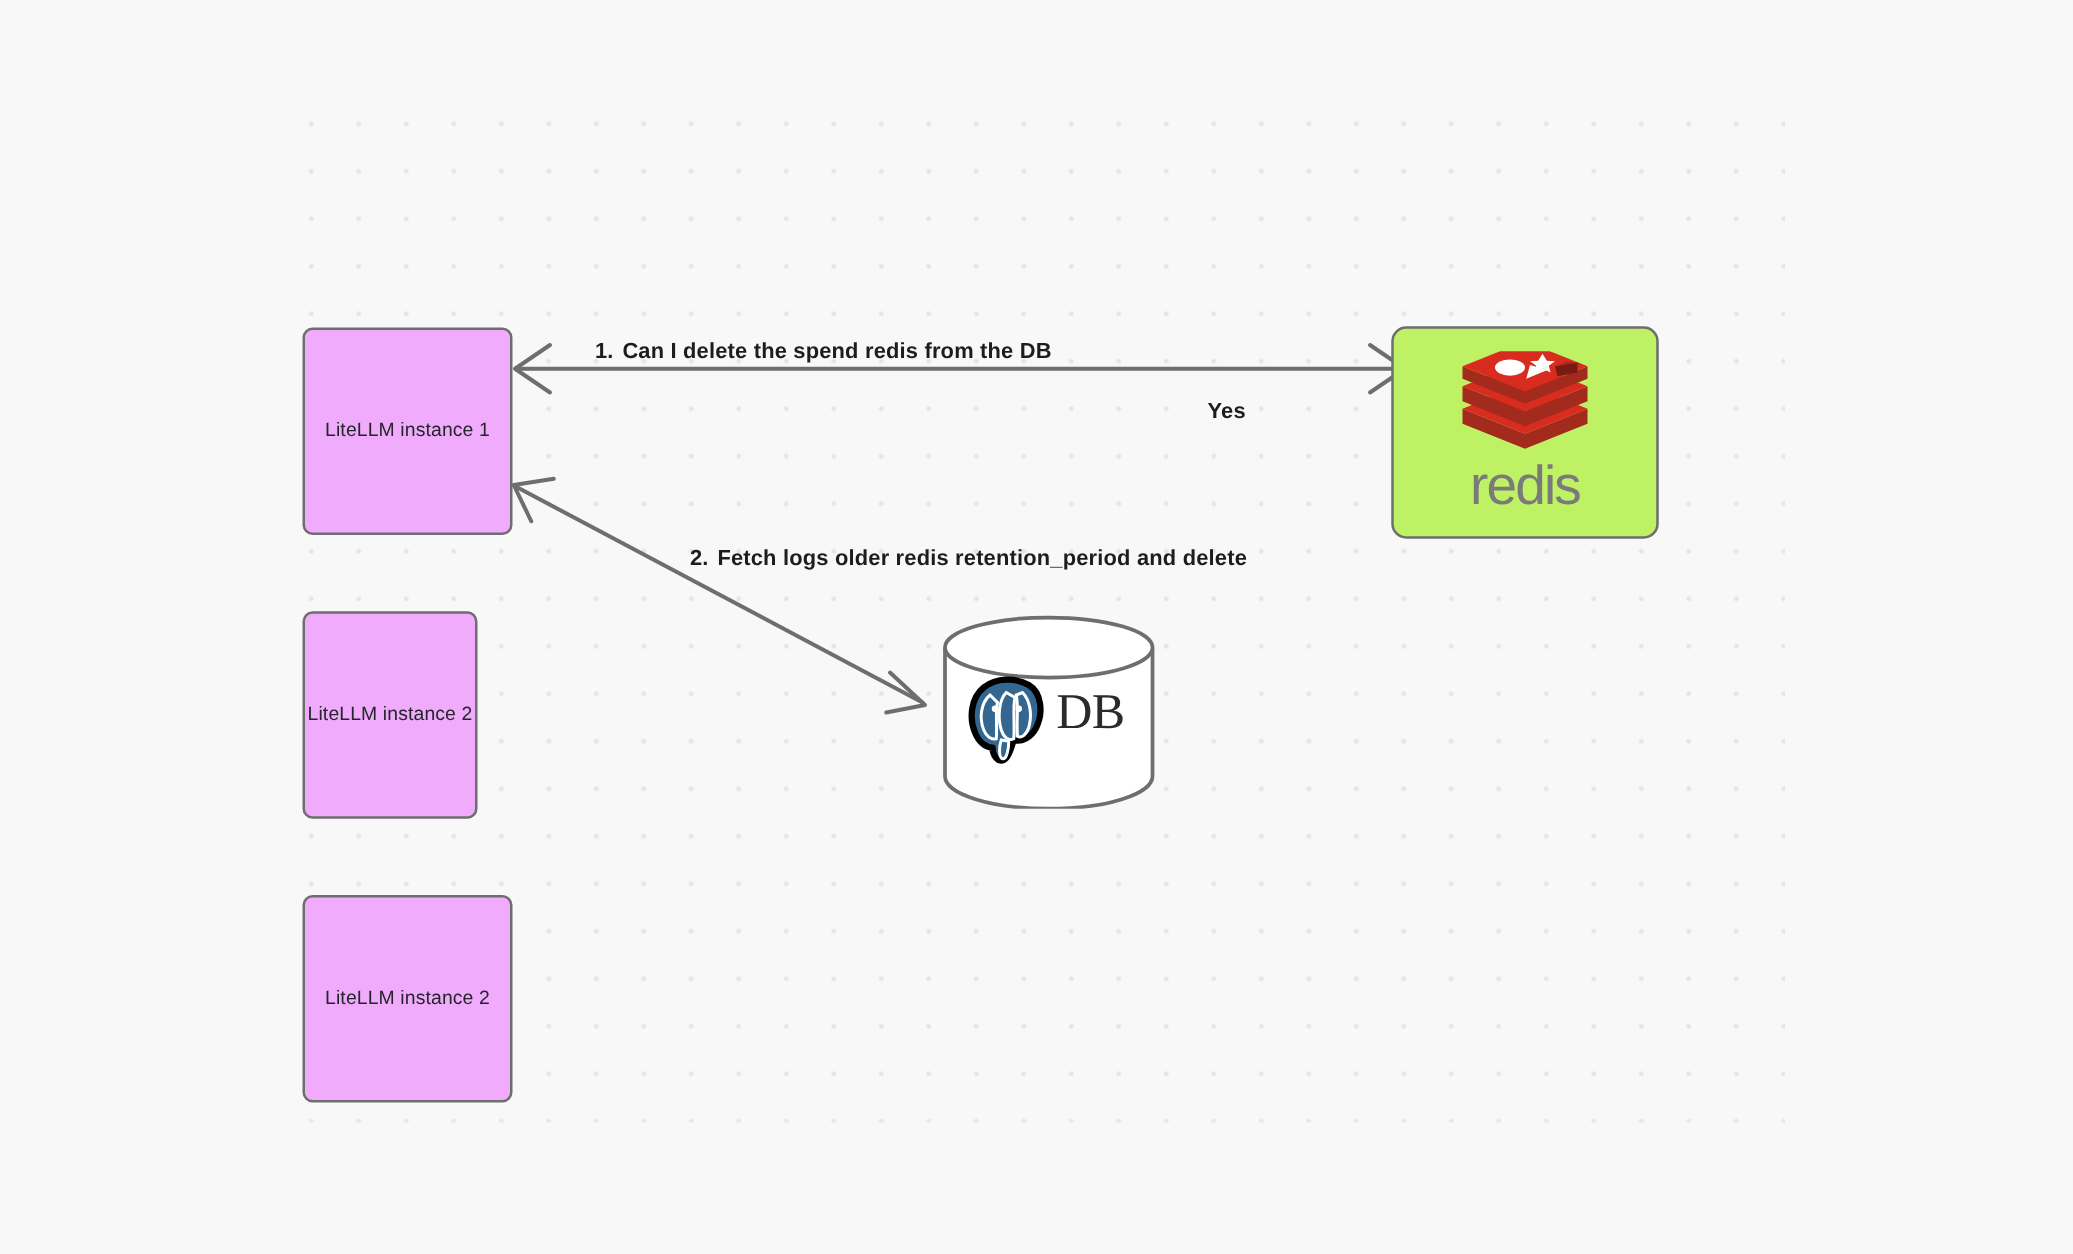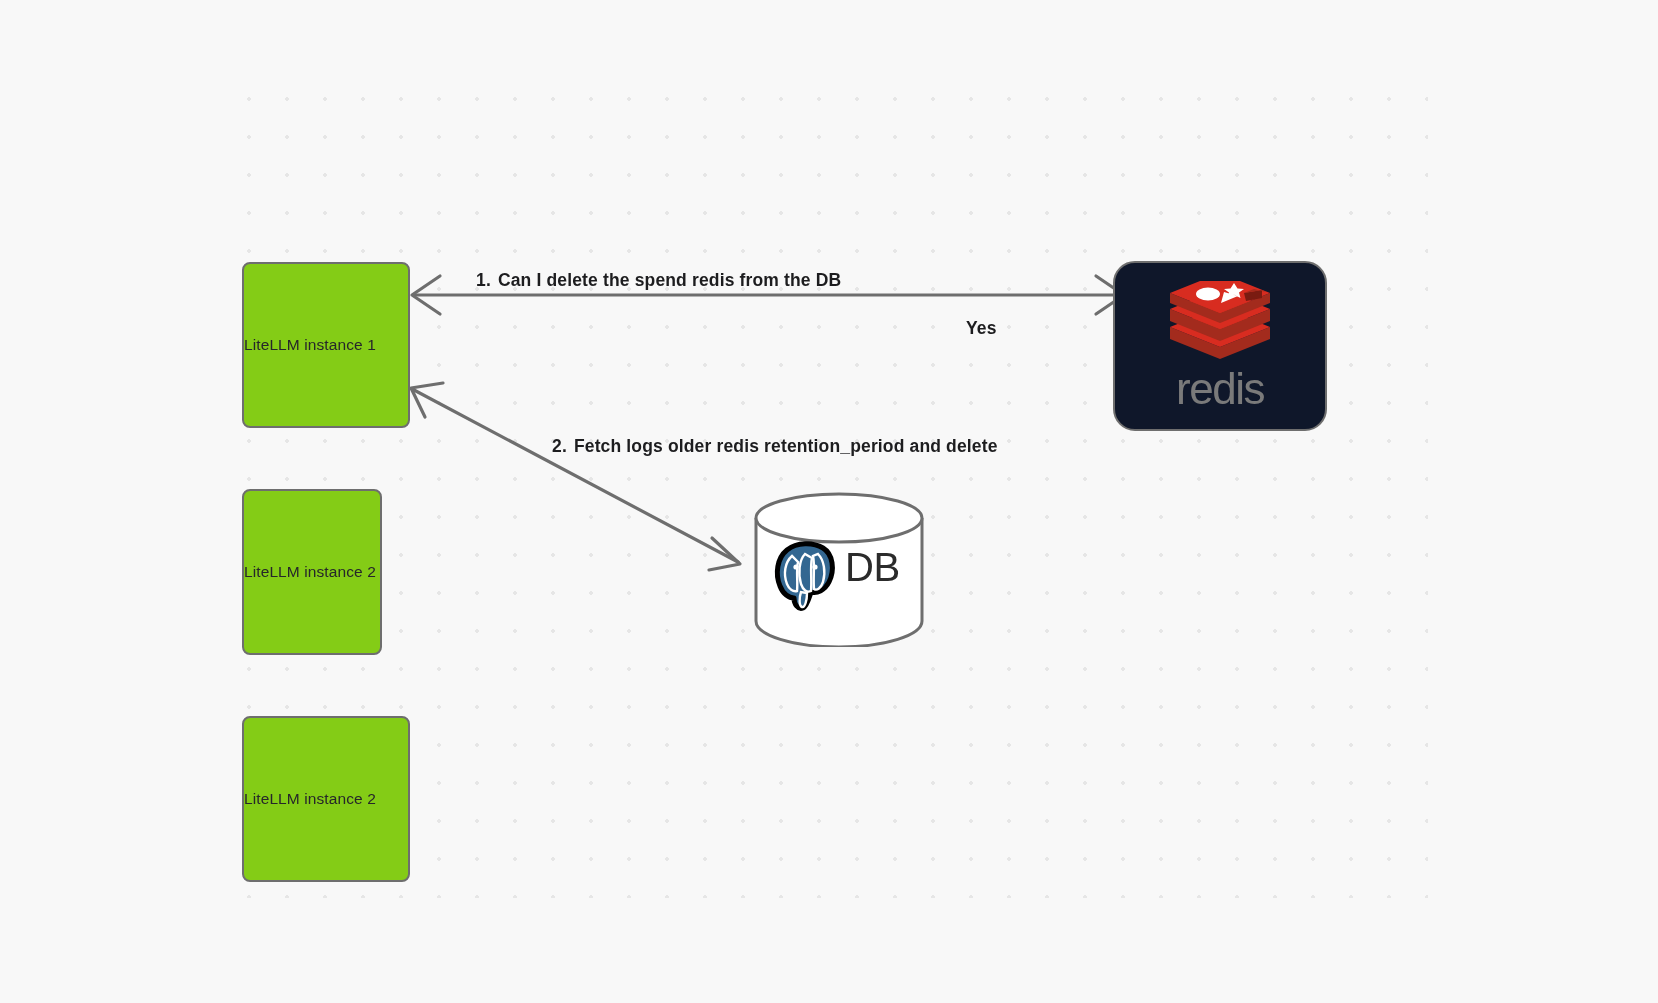--- a/index.html
+++ b/index.html
@@ -28,44 +28,44 @@
   }
   #edges {
     position: absolute;
     left: 0; top: 0;
     width: 1658px;
     height: 1003px;
     pointer-events: none;
   }
   .node-box {
     position: absolute;
-    background: #84cc16;
+    background: #f0abfc;
     border: 2.5px solid #6e6e6e;
     border-radius: 8px;
     box-sizing: border-box;
     display: flex;
     align-items: center;
-    justify-content: flex-start;
+    justify-content: center;
   }
   .node-label {
     font-size: 15.5px;
     color: #26262a;
     font-family: "Liberation Sans", sans-serif;
     letter-spacing: 0.1px;
     white-space: nowrap;
   }
   #redis-node {
     position: absolute;
     left: 1113px;
     top: 261px;
     width: 214px;
     height: 170px;
-    background: #0f172a;
+    background: #bef264;
     border: 2.5px solid #6e6e6e;
-    border-radius: 22px;
+    border-radius: 12px;
     box-sizing: border-box;
     display: flex;
     flex-direction: column;
     align-items: center;
     justify-content: center;
   }
   #db-node {
     position: absolute;
     left: 753px;
     top: 492px;
@@ -82,21 +82,21 @@
     letter-spacing: 0.15px;
   }
   .edge-label .num { margin-right: 7px; }
   #label-1 { left: 476px; top: 270px; }
   #label-yes { left: 966px; top: 270px; margin-top: 48px; }
   #label-2 { left: 552px; top: 436px; }
   #db-text {
     position: absolute;
     left: 92px;
     top: 53px;
-    font-family: Liberation Sans, sans-serif;
+    font-family: Liberation Serif, serif;
     font-size: 40px;
     color: #2b2b2b;
     letter-spacing: -0.5px;
   }
   #redis-word {
     font-family: "Liberation Sans", sans-serif;
     font-size: 44px;
     color: #7a7a7a;
     letter-spacing: -1.5px;
     line-height: 1;

